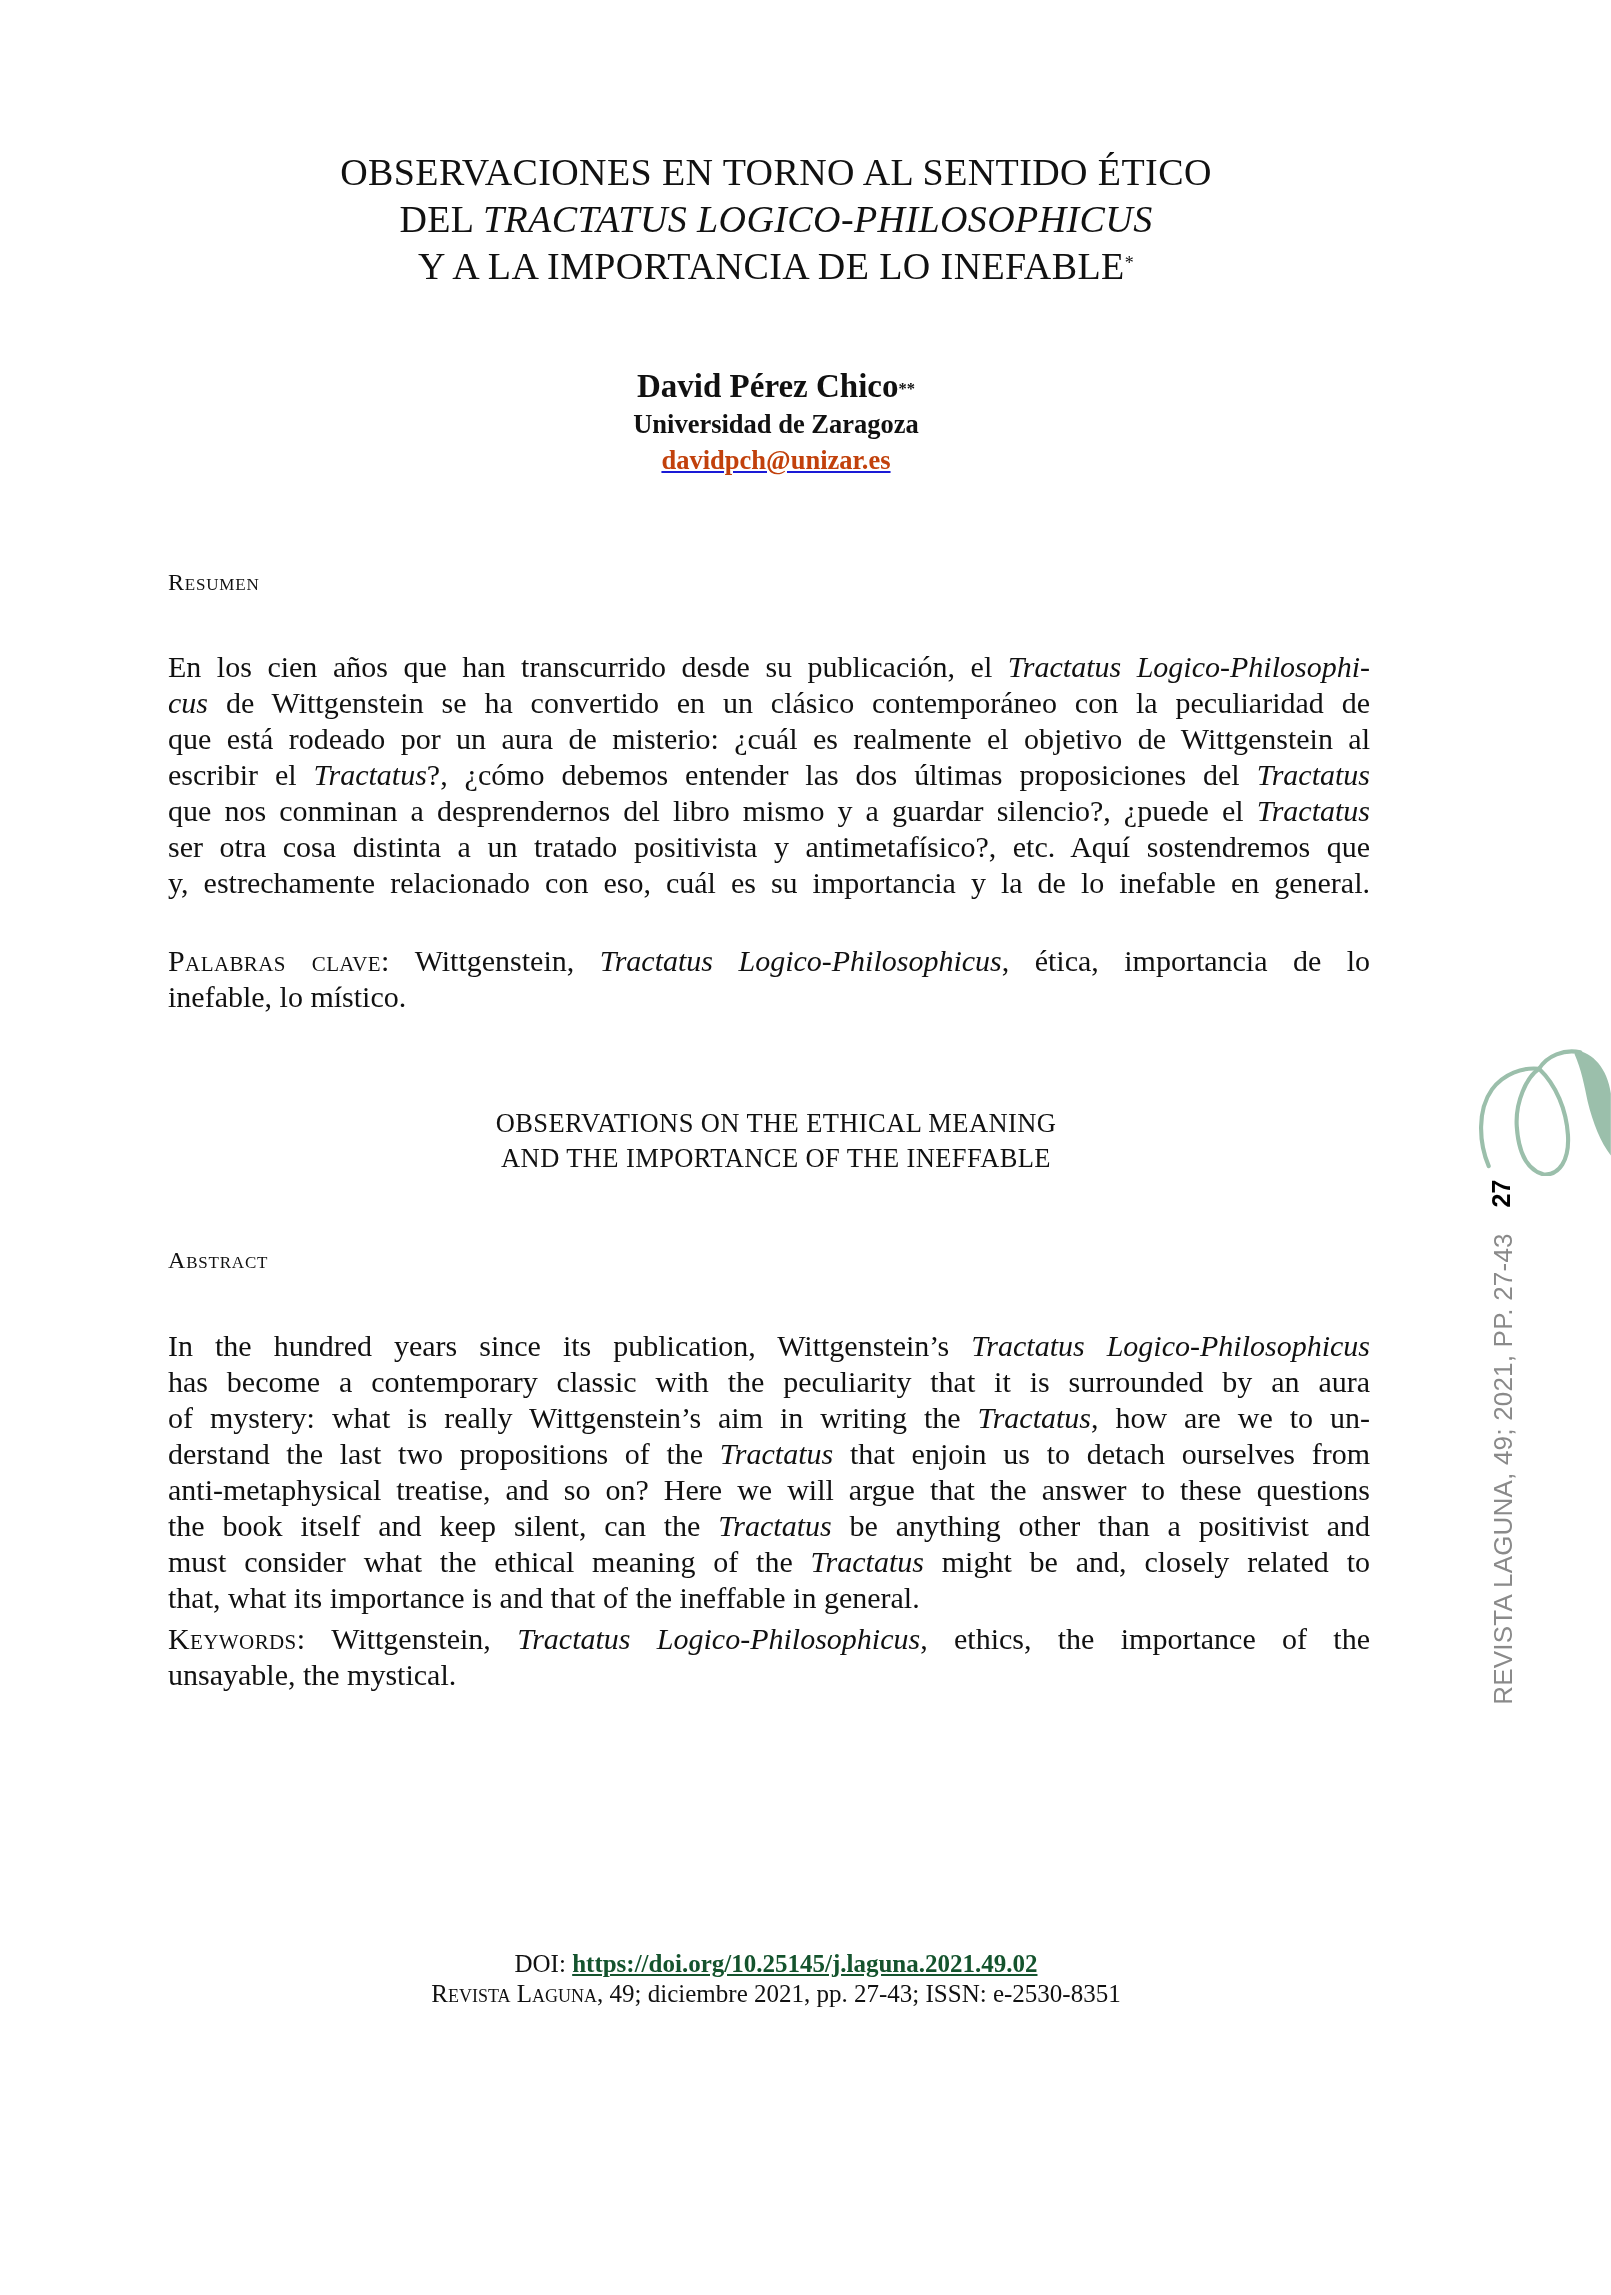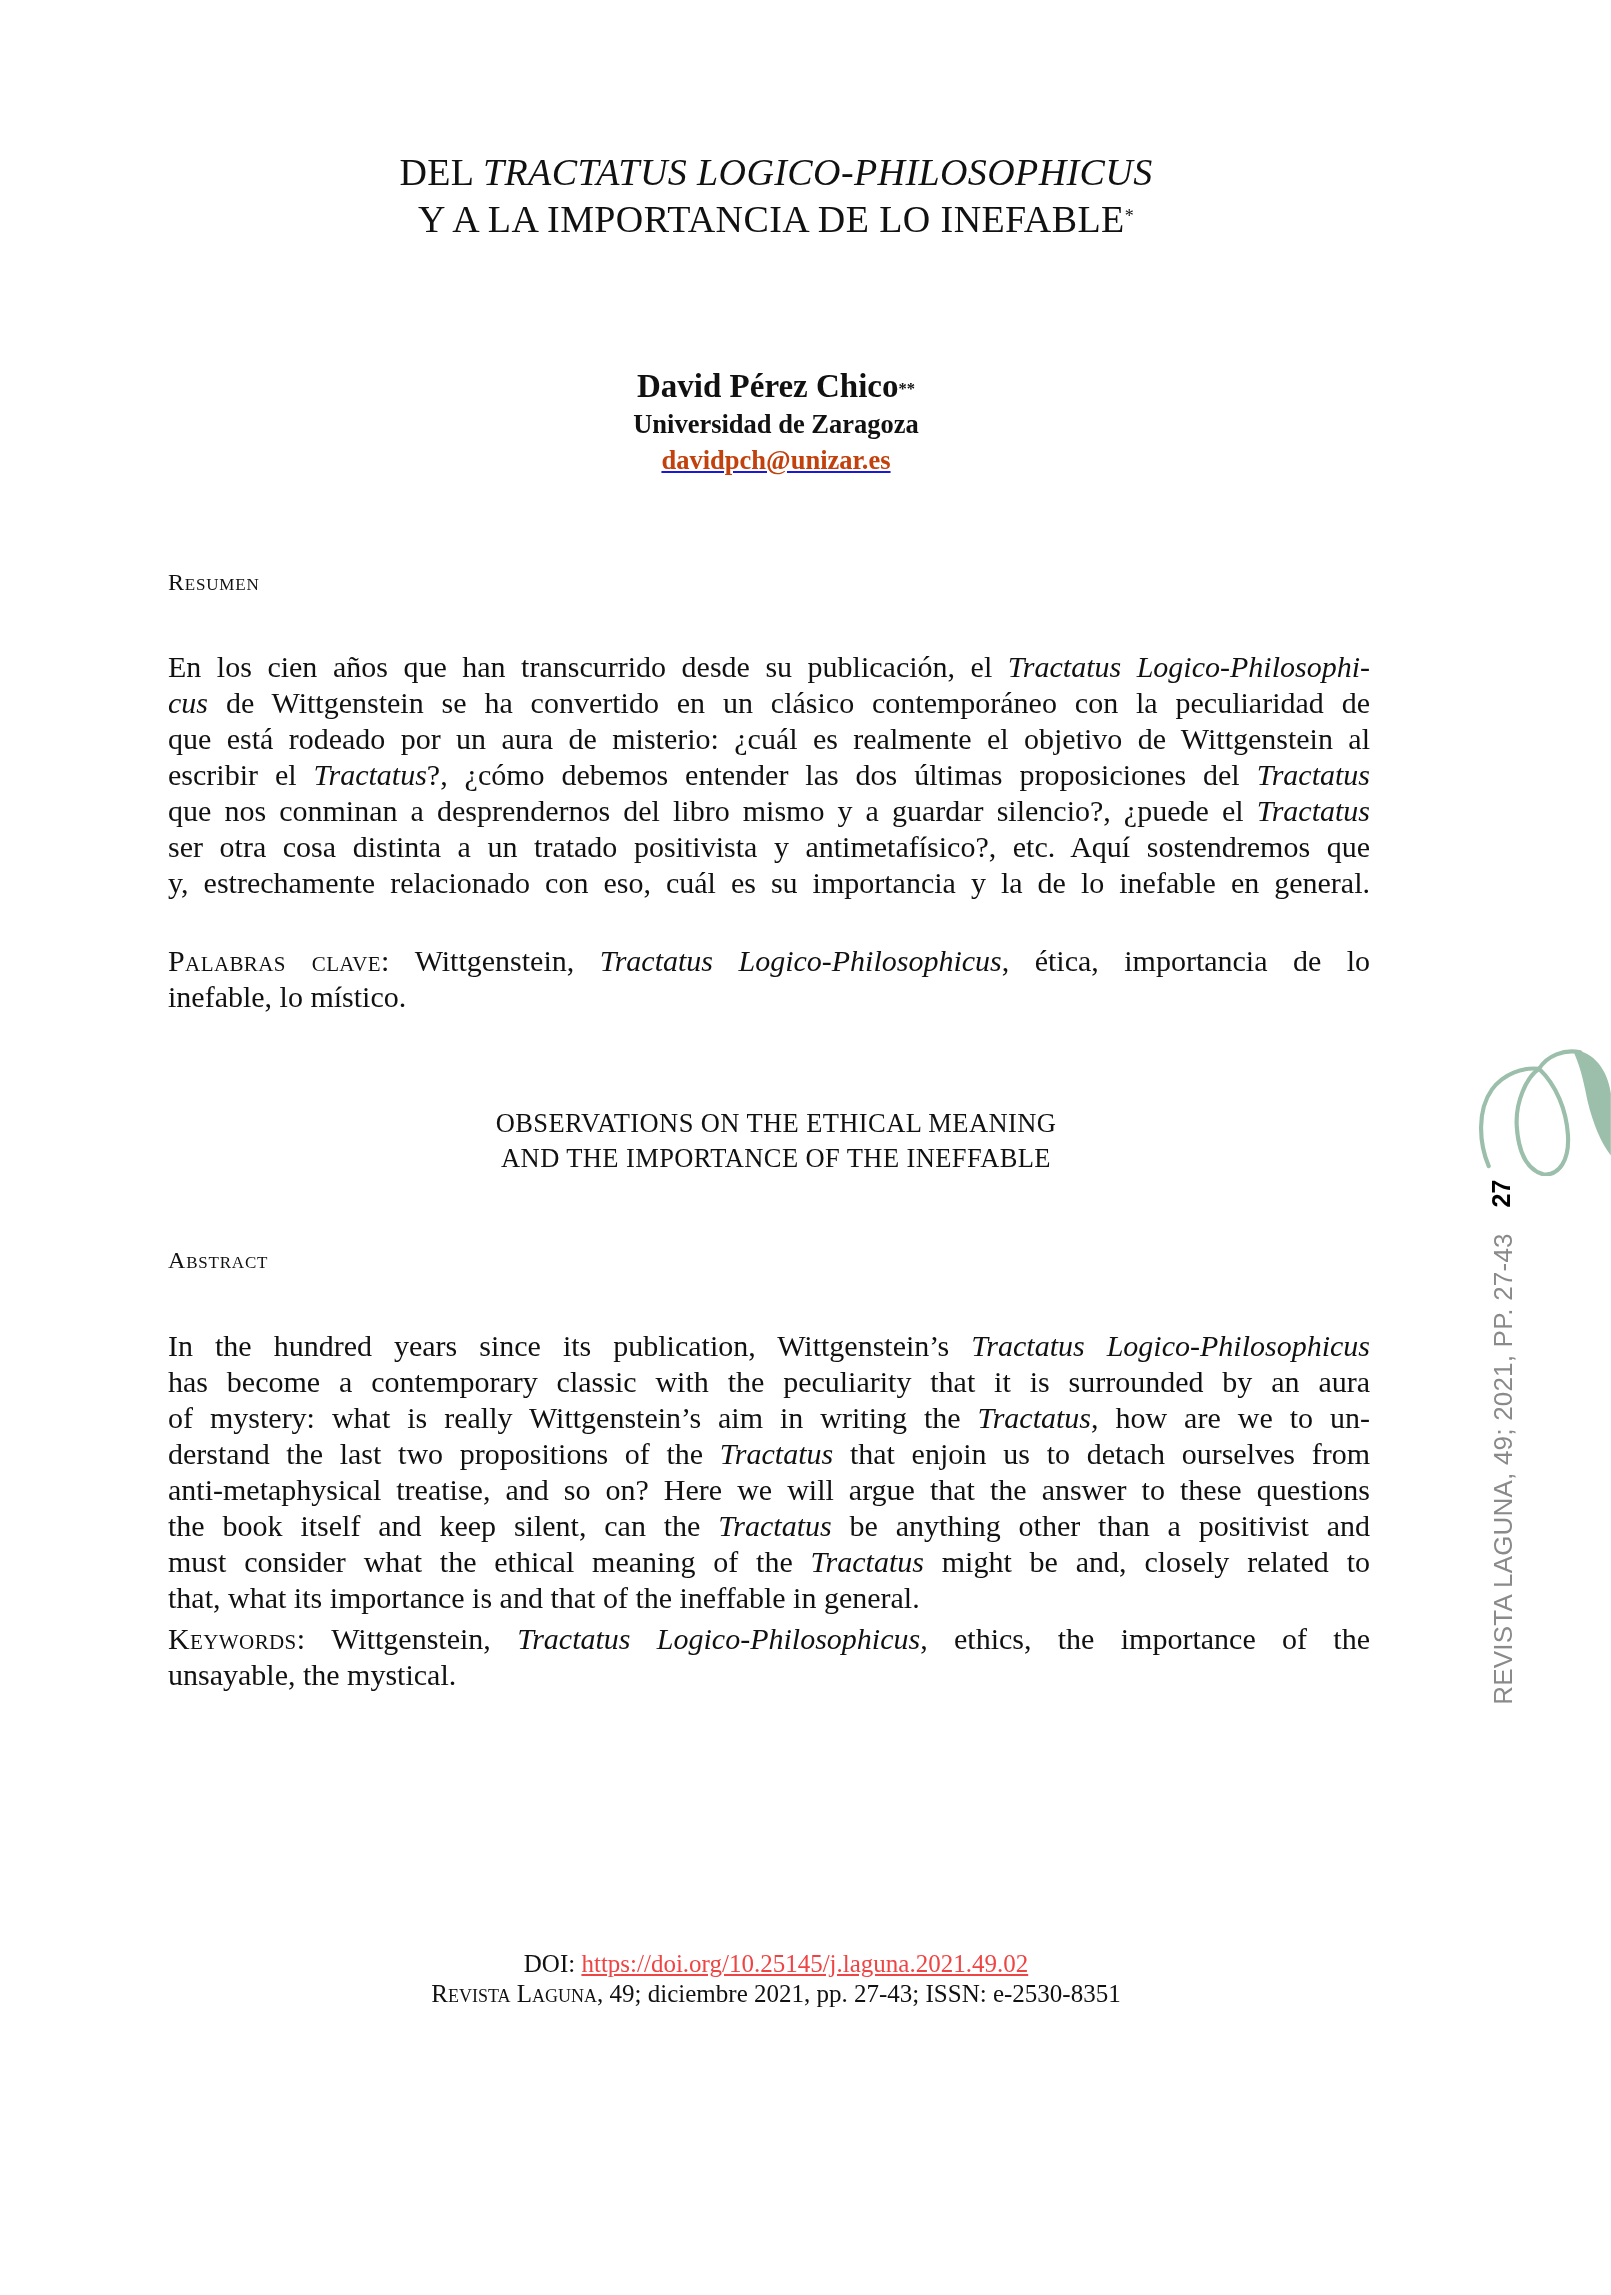--- a/index.html
+++ b/index.html
@@ -34,21 +34,21 @@
   .para .it { font-style: italic; }
   .para .sc { font-variant: small-caps; letter-spacing: 0.4px; }
   .en-title {
     position: absolute; left: 168px; width: 1216px; top: 1106px;
     text-align: center; font-size: 26.5px; line-height: 35px; letter-spacing: 0.4px;
   }
   .footer {
     position: absolute; left: 168px; width: 1216px; top: 1949px;
     text-align: center; font-size: 25px; line-height: 30px;
   }
-  .footer a { color: #ef4444; text-decoration: underline; }
+  .footer a { color: #14532d; text-decoration: underline; font-weight: bold; }
   .footer .sc { font-variant: small-caps; }
   .leaf { position: absolute; left: 1477px; top: 1044px; width: 134px; height: 132px; }
   .page-num {
     position: absolute; left: 1476px; top: 1175px; width: 50px; height: 37px;
     transform-origin: center; 
   }
   .page-num span {
     display: block; transform: rotate(-90deg); font-family: "Liberation Sans", "DejaVu Sans", sans-serif;
     font-weight: bold; font-size: 25px; color: #000; text-align: center; line-height: 37px;
   }
@@ -59,20 +59,21 @@
     position: absolute; left: 50%; top: 50%; white-space: nowrap;
     transform: translate(-50%, -50%) rotate(-90deg);
     font-family: "Liberation Sans", "DejaVu Sans", sans-serif; font-size: 26px; color: #8a8a8a;
     letter-spacing: 0.2px;
   }
 </style>
 </head>
 <body>
 
 <div class="title-block">
+  <div>OBSERVACIONES EN TORNO AL SENTIDO ÉTICO</div>
   <div><span>DEL </span><span class="it">TRACTATUS LOGICO-PHILOSOPHICUS</span></div>
   <div><span>Y A LA IMPORTANCIA DE LO INEFABLE</span><sup>*</sup></div>
 </div>
 
 <div class="author-block">
   <div class="author-name"><span>David Pérez Chico</span><sup>**</sup></div>
   <div class="affil">Universidad de Zaragoza</div>
   <div class="email">davidpch@unizar.es</div>
 </div>
 

